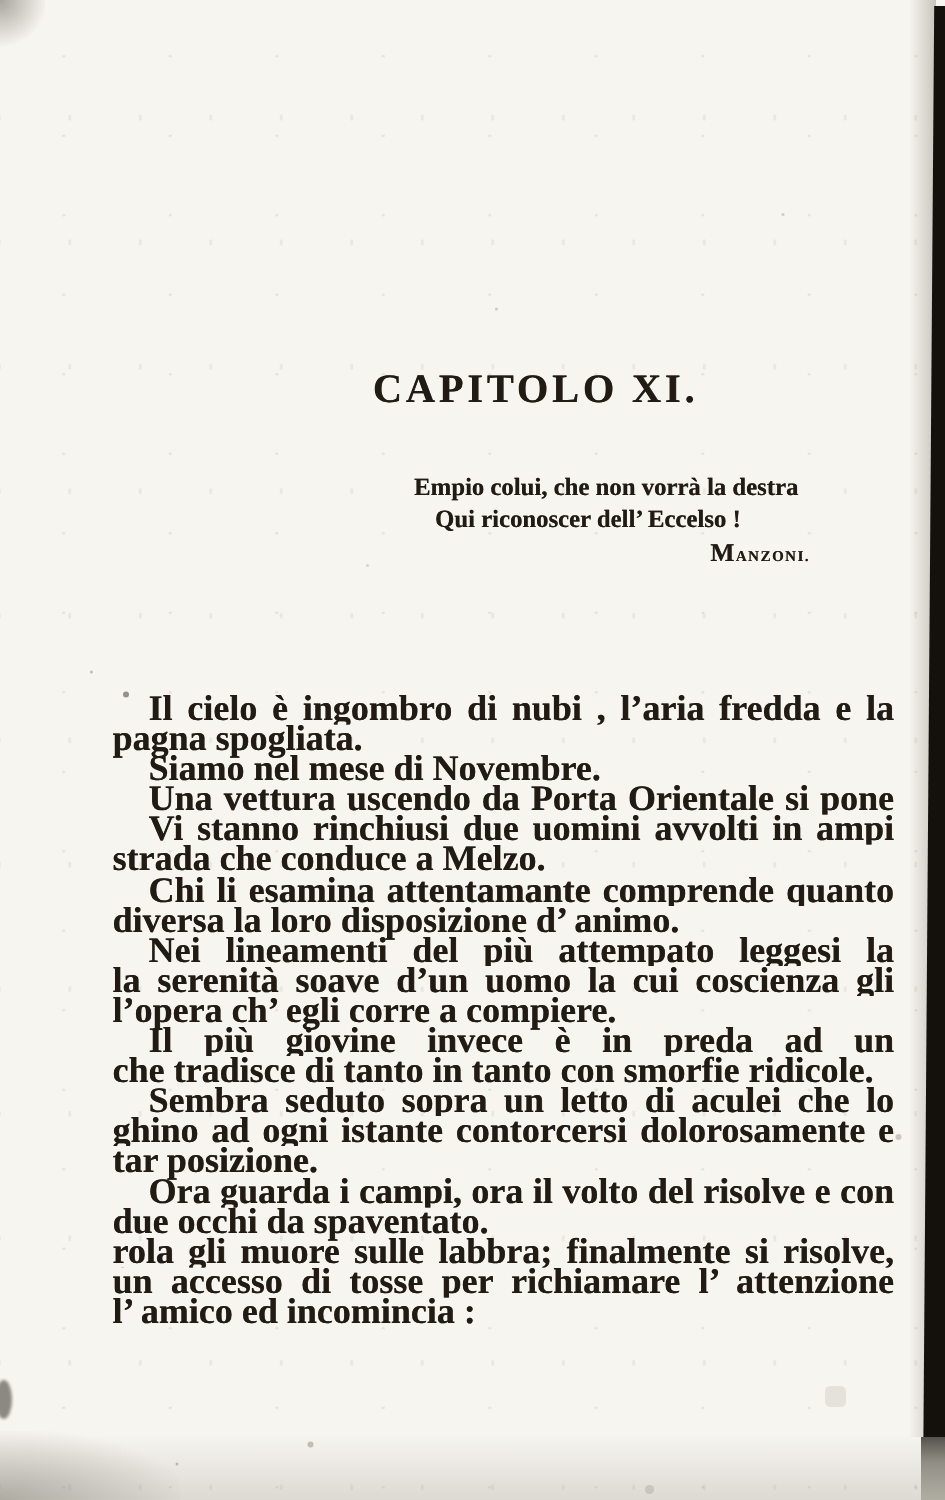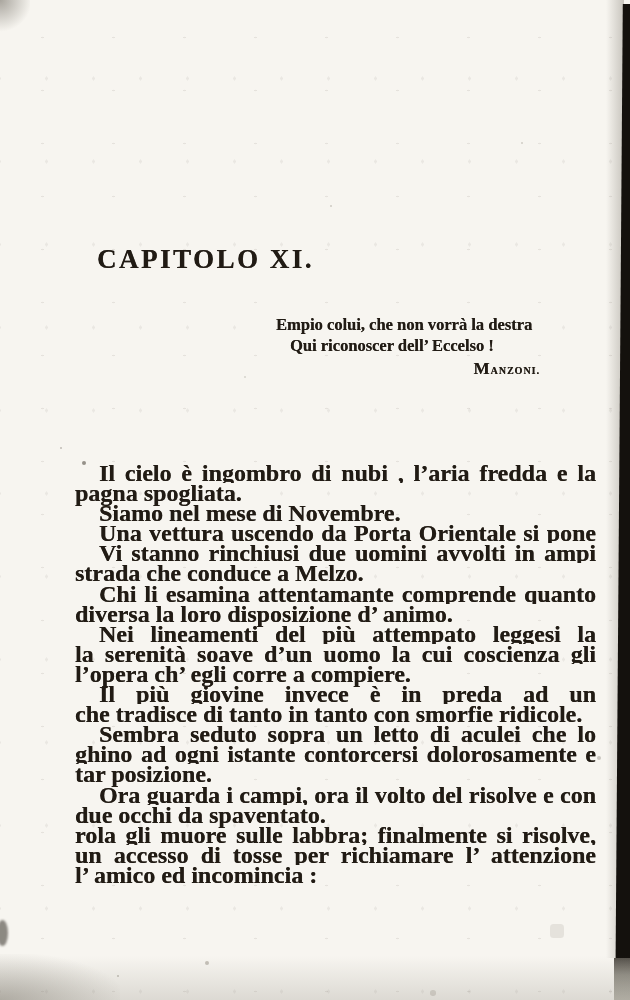--- a/index.html
+++ b/index.html
@@ -14,21 +14,21 @@
     background-image:
       radial-gradient(rgba(110,100,88,.13) 1px, transparent 1.4px),
       radial-gradient(rgba(120,112,100,.10) 1px, transparent 1.3px);
     background-size:71px 53px, 47px 83px;
     background-position:7px 11px, 23px 37px;
   }
   .ink{ text-shadow:0.2px 0.2px 0.35px rgba(30,24,16,.8); }
 
   .heading{
     position:absolute;top:244px;left:97px;width:520px;
-    font-size:27px;line-height:30px;
+    text-align:center;font-size:27px;line-height:30px;
     letter-spacing:2.5px;font-weight:bold;font-stretch:normal;
   }
   .epigraph{
     position:absolute;top:314px;left:276px;width:290px;
     font-size:16.5px;line-height:21px;font-weight:bold;
   }
   .epigraph .l2{padding-left:14px;}
   .epigraph .attr{
     text-align:right;padding-right:26px;margin-top:2px;
     font-size:10px;letter-spacing:1px;

